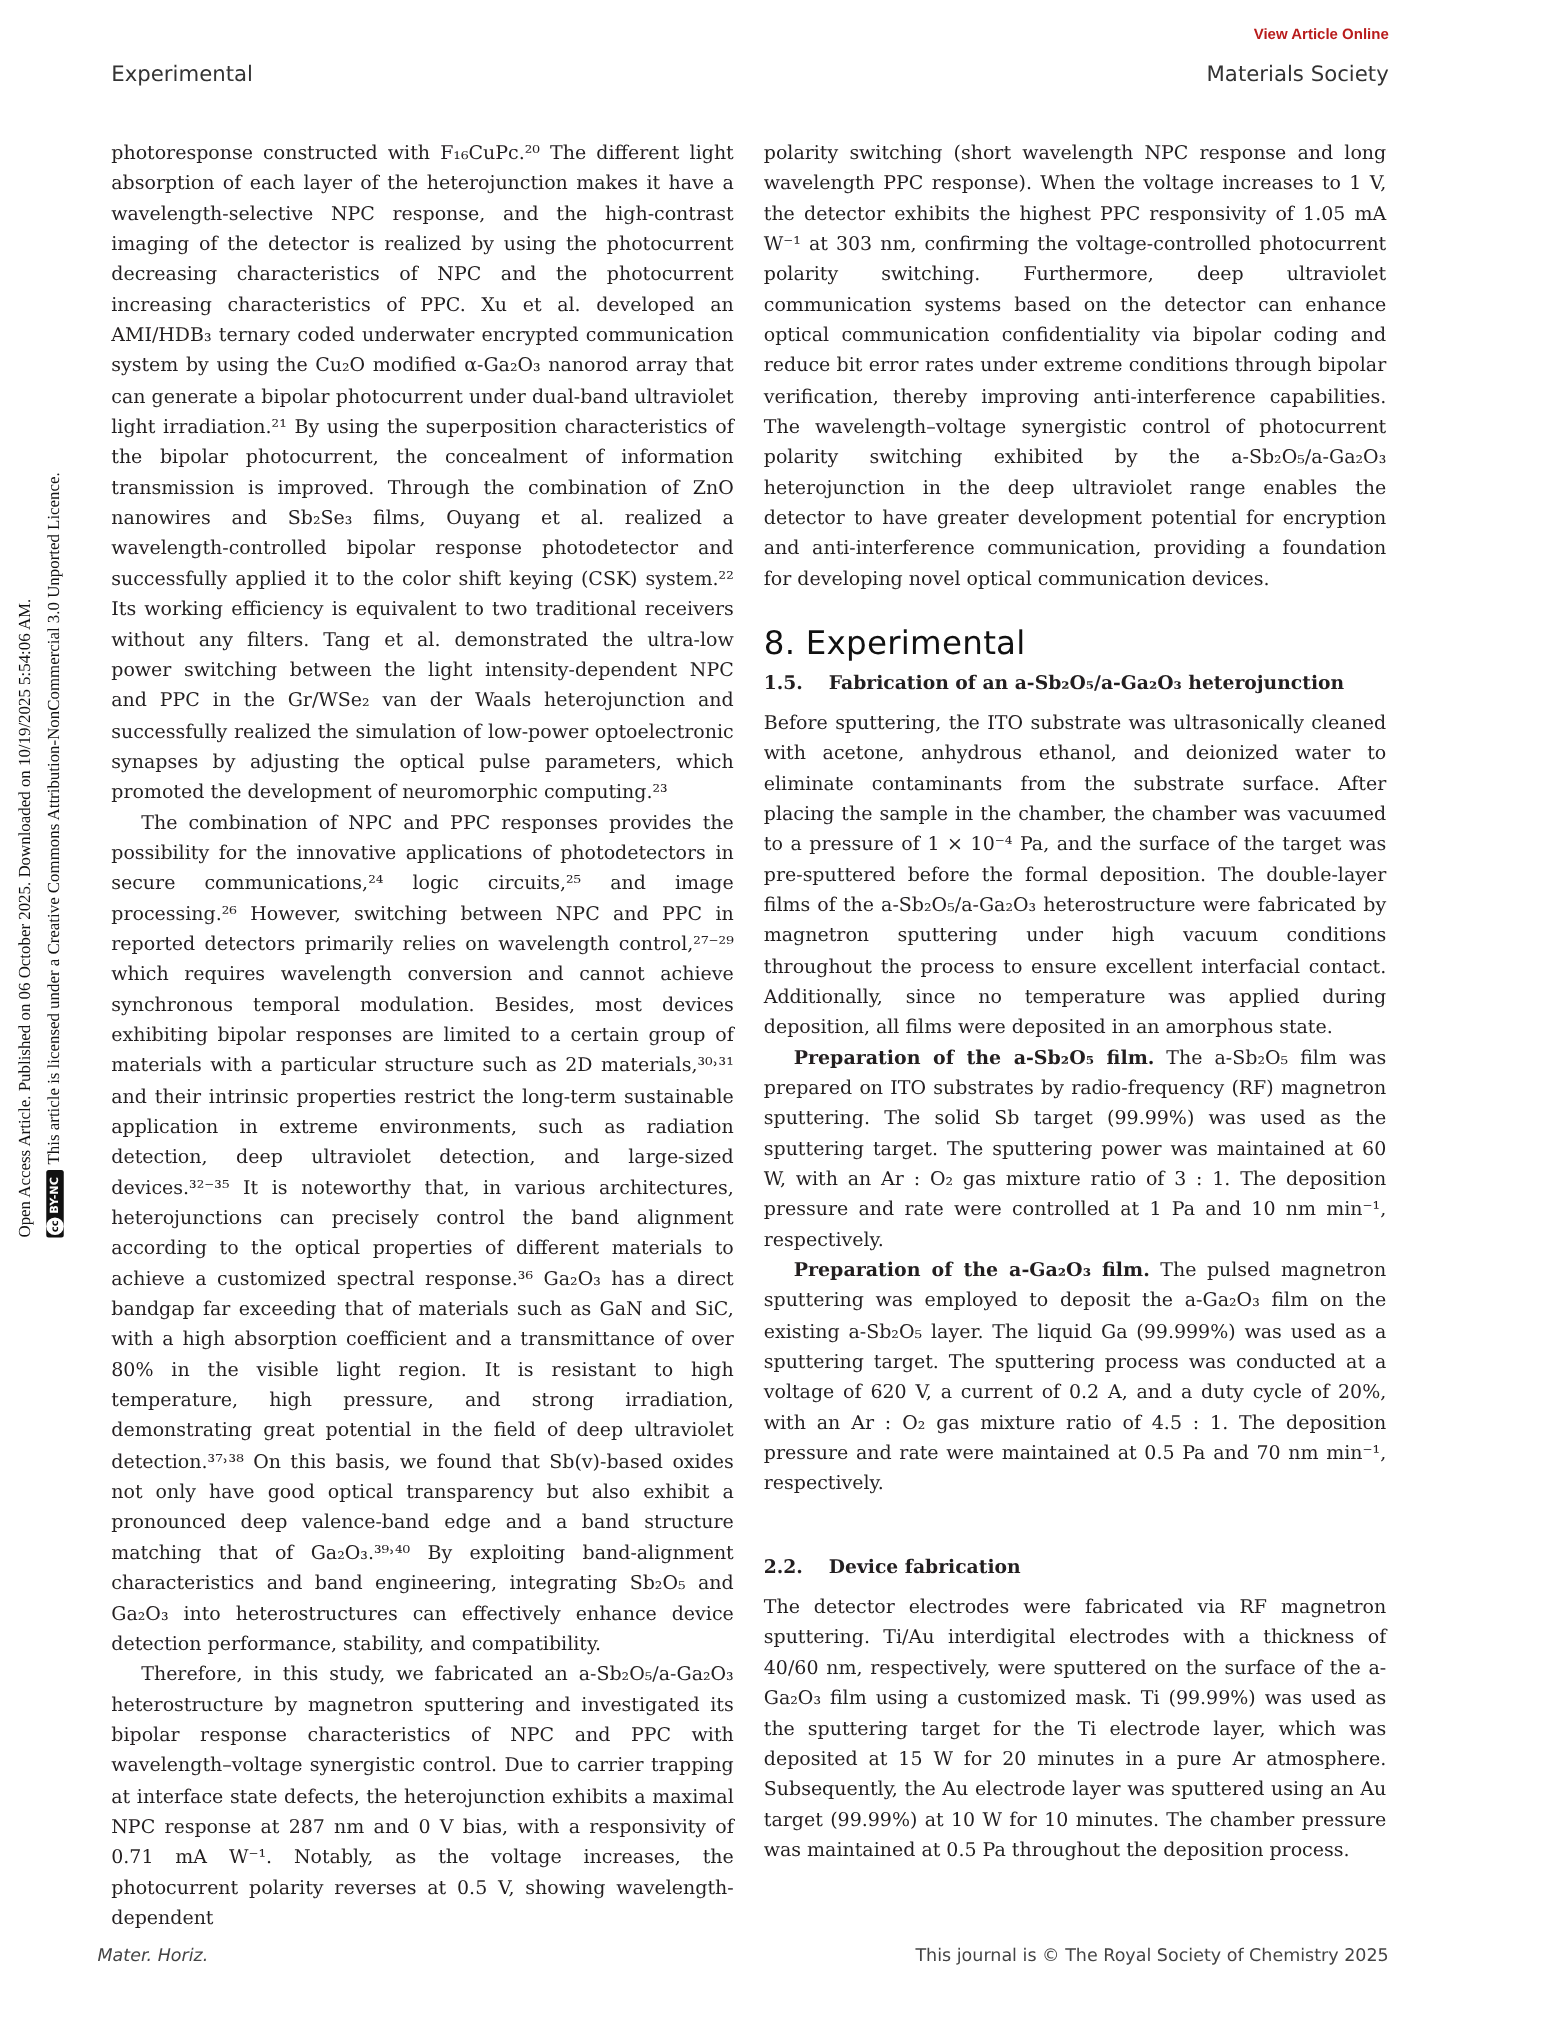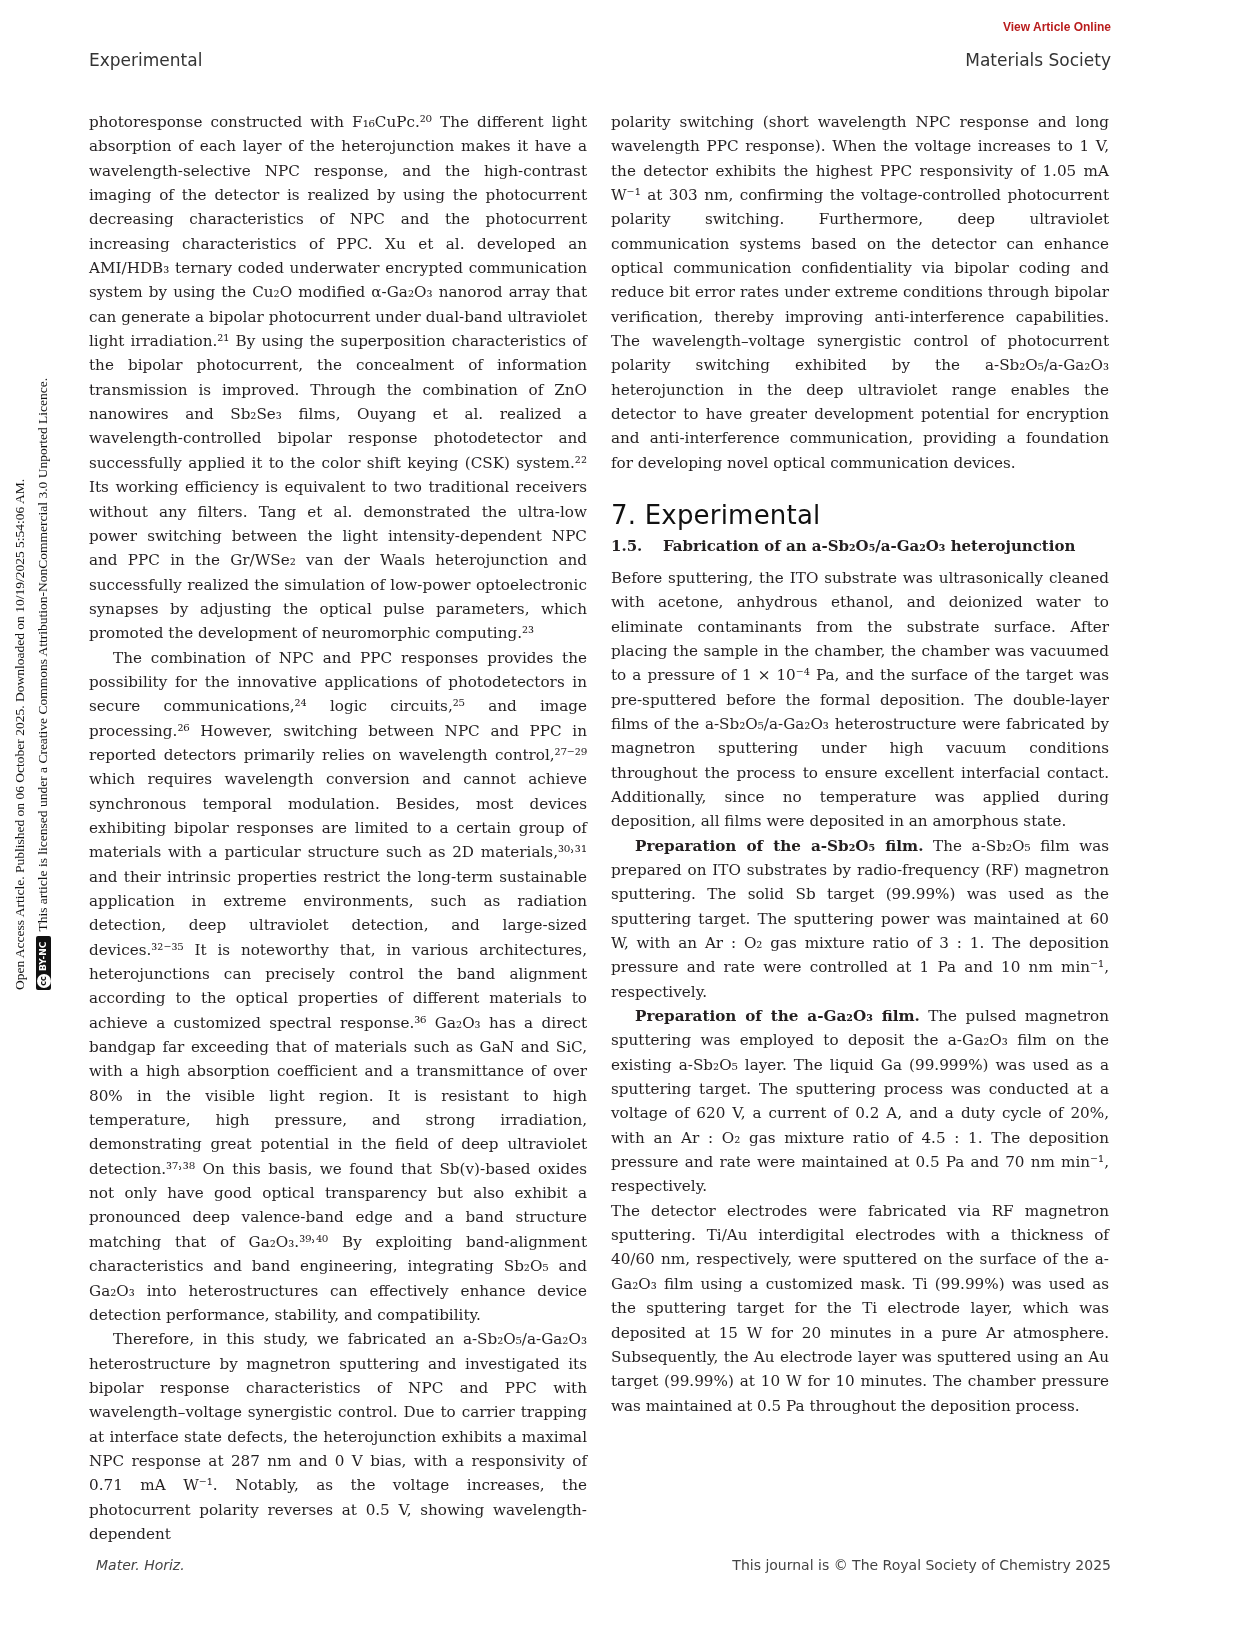--- a/index.html
+++ b/index.html
@@ -15,21 +15,21 @@
   .col-left { left: 89px; }
   .col-right { left: 611px; }
   .col p { margin: 0; }
   .col p.indent { text-indent: 24px; }
   .section-title { font-family: "DejaVu Sans", sans-serif; font-size: 26px; font-weight: normal; margin: 28px 0 6px 0; color: #111; letter-spacing: 0.2px; }
   .subsection { font-family: "DejaVu Serif", serif; font-weight: bold; font-size: 15px; margin: 4px 0 8px 0; }
   .subsection .num { display: inline-block; width: 52px; }
   .subsection.gap { margin-top: 42px; }
   .run-in { font-weight: bold; }
   .footer { position: absolute; top: 1557px; font-family: "DejaVu Sans", sans-serif; font-size: 14px; color: #444; }
-  .foot-left { left: 96px; font-style: italic; }
+  .foot-left { left: 78px; font-style: italic; }
   .foot-right { right: 130px; }
 </style>
 </head>
 <body>
 
 <div class="view-online">View Article Online</div>
 <div class="running-head rh-left">Experimental</div>
 <div class="running-head rh-right">Materials Society</div>
 
 <div class="sidebar">
@@ -40,24 +40,27 @@
 </div>
 
 <div class="col col-left">
   <p>photoresponse constructed with F₁₆CuPc.²⁰ The different light absorption of each layer of the heterojunction makes it have a wavelength-selective NPC response, and the high-contrast imaging of the detector is realized by using the photocurrent decreasing characteristics of NPC and the photocurrent increasing characteristics of PPC. Xu et al. developed an AMI/HDB₃ ternary coded underwater encrypted communication system by using the Cu₂O modified α-Ga₂O₃ nanorod array that can generate a bipolar photocurrent under dual-band ultraviolet light irradiation.²¹ By using the superposition characteristics of the bipolar photocurrent, the concealment of information transmission is improved. Through the combination of ZnO nanowires and Sb₂Se₃ films, Ouyang et al. realized a wavelength-controlled bipolar response photodetector and successfully applied it to the color shift keying (CSK) system.²² Its working efficiency is equivalent to two traditional receivers without any filters. Tang et al. demonstrated the ultra-low power switching between the light intensity-dependent NPC and PPC in the Gr/WSe₂ van der Waals heterojunction and successfully realized the simulation of low-power optoelectronic synapses by adjusting the optical pulse parameters, which promoted the development of neuromorphic computing.²³</p>
   <p class="indent">The combination of NPC and PPC responses provides the possibility for the innovative applications of photodetectors in secure communications,²⁴ logic circuits,²⁵ and image processing.²⁶ However, switching between NPC and PPC in reported detectors primarily relies on wavelength control,²⁷⁻²⁹ which requires wavelength conversion and cannot achieve synchronous temporal modulation. Besides, most devices exhibiting bipolar responses are limited to a certain group of materials with a particular structure such as 2D materials,³⁰˒³¹ and their intrinsic properties restrict the long-term sustainable application in extreme environments, such as radiation detection, deep ultraviolet detection, and large-sized devices.³²⁻³⁵ It is noteworthy that, in various architectures, heterojunctions can precisely control the band alignment according to the optical properties of different materials to achieve a customized spectral response.³⁶ Ga₂O₃ has a direct bandgap far exceeding that of materials such as GaN and SiC, with a high absorption coefficient and a transmittance of over 80% in the visible light region. It is resistant to high temperature, high pressure, and strong irradiation, demonstrating great potential in the field of deep ultraviolet detection.³⁷˒³⁸ On this basis, we found that Sb(v)-based oxides not only have good optical transparency but also exhibit a pronounced deep valence-band edge and a band structure matching that of Ga₂O₃.³⁹˒⁴⁰ By exploiting band-alignment characteristics and band engineering, integrating Sb₂O₅ and Ga₂O₃ into heterostructures can effectively enhance device detection performance, stability, and compatibility.</p>
   <p class="indent">Therefore, in this study, we fabricated an a-Sb₂O₅/a-Ga₂O₃ heterostructure by magnetron sputtering and investigated its bipolar response characteristics of NPC and PPC with wavelength–voltage synergistic control. Due to carrier trapping at interface state defects, the heterojunction exhibits a maximal NPC response at 287 nm and 0 V bias, with a responsivity of 0.71 mA W⁻¹. Notably, as the voltage increases, the photocurrent polarity reverses at 0.5 V, showing wavelength-dependent</p>
 </div>
 
 <div class="col col-right">
   <p>polarity switching (short wavelength NPC response and long wavelength PPC response). When the voltage increases to 1 V, the detector exhibits the highest PPC responsivity of 1.05 mA W⁻¹ at 303 nm, confirming the voltage-controlled photocurrent polarity switching. Furthermore, deep ultraviolet communication systems based on the detector can enhance optical communication confidentiality via bipolar coding and reduce bit error rates under extreme conditions through bipolar verification, thereby improving anti-interference capabilities. The wavelength–voltage synergistic control of photocurrent polarity switching exhibited by the a-Sb₂O₅/a-Ga₂O₃ heterojunction in the deep ultraviolet range enables the detector to have greater development potential for encryption and anti-interference communication, providing a foundation for developing novel optical communication devices.</p>
-  <h2 class="section-title">7. Experimental</h2>
+  <h2 class="section-title">8. Experimental</h2>
   <div class="subsection">
     <span class="num">1.5.</span><span>Fabrication of an a-Sb₂O₅/a-Ga₂O₃ heterojunction</span>
   </div>
   <p>Before sputtering, the ITO substrate was ultrasonically cleaned with acetone, anhydrous ethanol, and deionized water to eliminate contaminants from the substrate surface. After placing the sample in the chamber, the chamber was vacuumed to a pressure of 1 × 10⁻⁴ Pa, and the surface of the target was pre-sputtered before the formal deposition. The double-layer films of the a-Sb₂O₅/a-Ga₂O₃ heterostructure were fabricated by magnetron sputtering under high vacuum conditions throughout the process to ensure excellent interfacial contact. Additionally, since no temperature was applied during deposition, all films were deposited in an amorphous state.</p>
   <p class="indent"><span class="run-in">Preparation of the a-Sb₂O₅ film.</span><span> The a-Sb₂O₅ film was prepared on ITO substrates by radio-frequency (RF) magnetron sputtering. The solid Sb target (99.99%) was used as the sputtering target. The sputtering power was maintained at 60 W, with an Ar : O₂ gas mixture ratio of 3 : 1. The deposition pressure and rate were controlled at 1 Pa and 10 nm min⁻¹, respectively.</span></p>
   <p class="indent"><span class="run-in">Preparation of the a-Ga₂O₃ film.</span><span> The pulsed magnetron sputtering was employed to deposit the a-Ga₂O₃ film on the existing a-Sb₂O₅ layer. The liquid Ga (99.999%) was used as a sputtering target. The sputtering process was conducted at a voltage of 620 V, a current of 0.2 A, and a duty cycle of 20%, with an Ar : O₂ gas mixture ratio of 4.5 : 1. The deposition pressure and rate were maintained at 0.5 Pa and 70 nm min⁻¹, respectively.</span></p>
+  <div class="subsection gap">
+    <span class="num">2.2.</span><span>Device fabrication</span>
+  </div>
   <p>The detector electrodes were fabricated via RF magnetron sputtering. Ti/Au interdigital electrodes with a thickness of 40/60 nm, respectively, were sputtered on the surface of the a-Ga₂O₃ film using a customized mask. Ti (99.99%) was used as the sputtering target for the Ti electrode layer, which was deposited at 15 W for 20 minutes in a pure Ar atmosphere. Subsequently, the Au electrode layer was sputtered using an Au target (99.99%) at 10 W for 10 minutes. The chamber pressure was maintained at 0.5 Pa throughout the deposition process.</p>
 </div>
 
 <div class="footer foot-left">Mater. Horiz.</div>
 <div class="footer foot-right">This journal is © The Royal Society of Chemistry 2025</div>
 
 </body></html>

